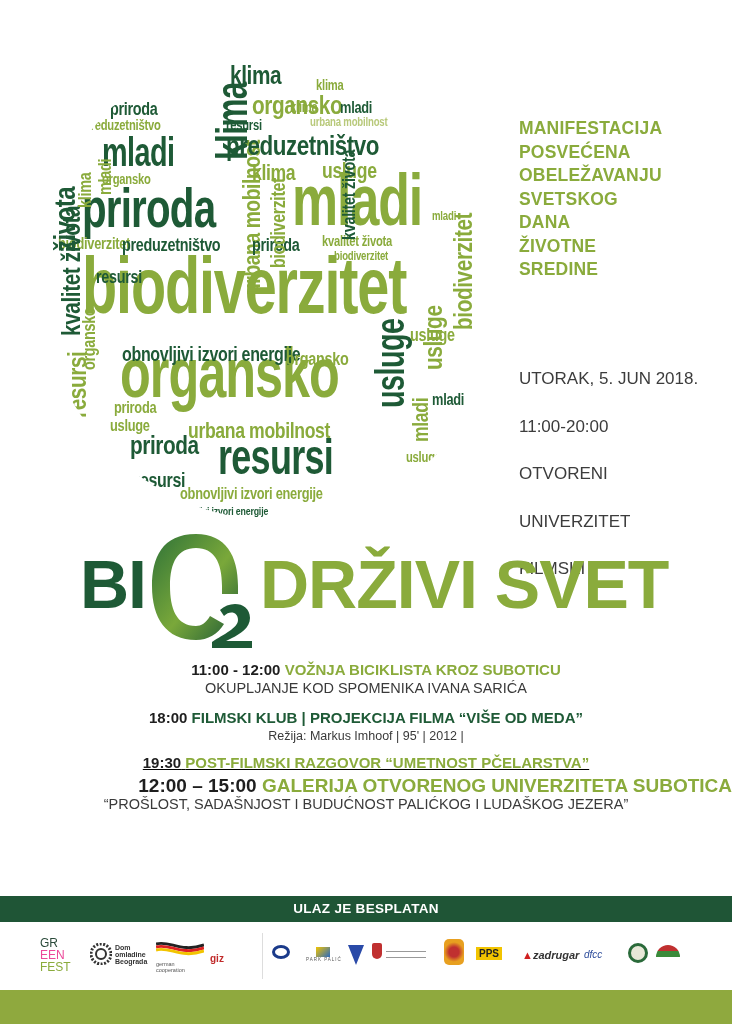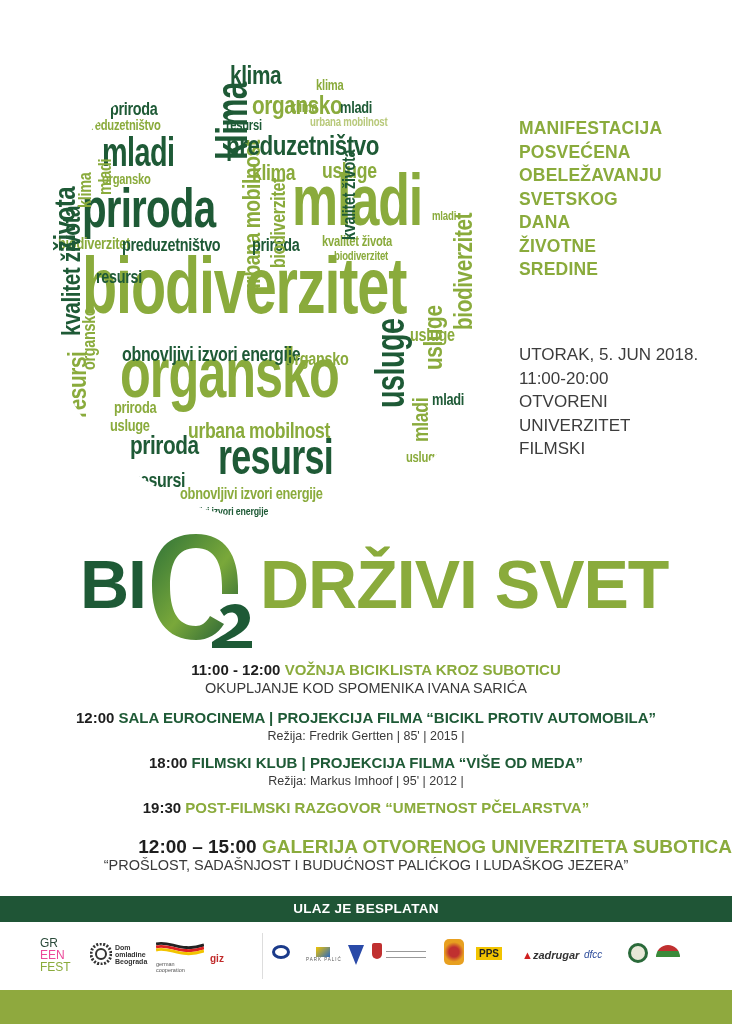--- a/index.html
+++ b/index.html
@@ -7,21 +7,21 @@
   .cloud { position:absolute; left:40px; top:40px; width:470px; height:480px; border-radius:50%; overflow:hidden; }
   .w { position:absolute; font-family:"Liberation Sans", sans-serif; font-weight:bold; line-height:1; white-space:nowrap; transform-origin:left top; letter-spacing:-0.02em; }
   .w.v { transform:rotate(-90deg); }
   .dk { color:#1e5a36; }
   .md { color:#8aab3c; }
   .lt { color:#b8c97a; }
 
   .side-title { position:absolute; left:519px; top:117px; color:#8aab3c; font-weight:bold; font-size:17.5px; line-height:23.5px; letter-spacing:0.2px; }
   .side-title div { white-space:nowrap; }
   .side-info { position:absolute; left:519px; top:343px; color:#3c3c3c; font-size:17px; line-height:23.5px; }
-  .side-info div { white-space:nowrap; }
+  .side-info div { white-space:nowrap;margin-top:24px; }
 
   .logo { position:absolute; left:80px; top:528px; width:640px; height:120px; }
   .logo .bi { position:absolute; left:0; top:22px; font-size:68px; font-weight:bold; color:#1e5a36; letter-spacing:-1px; line-height:1; }
   .logo .o2 { position:absolute; left:58px; top:0; width:118px; height:120px; }
   .logo .rest { position:absolute; left:180px; top:22px; font-size:68px; font-weight:bold; color:#8aab3c; line-height:1; letter-spacing:-1px; white-space:nowrap; }
 
   .prog { position:absolute; left:0; top:660px; width:732px; text-align:center; }
   .prog .l { white-space:nowrap; }
   .t { font-weight:bold; color:#1e1e1e; }
   .hl { font-weight:bold; color:#8aab3c; }
@@ -127,28 +127,24 @@
   </svg>
   <span class="rest">DRŽIVI SVET</span>
 </div>
 
 <div class="prog">
   <div style="margin-bottom:10px;">
     <div class="l" style="font-size:15px;line-height:19px;padding-left:20px;"><span class="t">11:00 - 12:00</span> <span class="hl">VOŽNJA BICIKLISTA KROZ SUBOTICU</span></div>
     <div class="l sub" style="font-size:14.5px;line-height:19px;">OKUPLJANJE KOD SPOMENIKA IVANA SARIĆA</div>
   </div>
   <div style="margin-bottom:8px;">
-    <div class="l" style="font-size:15px;line-height:19px;"><span class="t">12:00</span> <span class="hd">SALA EUROCINEMA  |  PROJEKCIJA FILMA “BICIKL PROTIV AUTOMOBILA”</span></div>
-    <div class="l sub" style="font-size:12.5px;line-height:18px;">Režija: Fredrik Gertten | 85' | 2015 |</div>
-  </div>
-  <div style="margin-bottom:8px;">
     <div class="l" style="font-size:15px;line-height:19px;"><span class="t">18:00</span> <span class="hd">FILMSKI KLUB | PROJEKCIJA FILMA “VIŠE OD MEDA”</span></div>
     <div class="l sub" style="font-size:12.5px;line-height:18px;">Režija: Markus Imhoof | 95' | 2012 |</div>
   </div>
-  <div style="margin-bottom:20px;">
+  <div style="margin-bottom:4px;text-decoration:underline;">
     <div class="l" style="font-size:15px;line-height:19px;"><span class="t">19:30</span> <span class="hl">POST-FILMSKI RAZGOVOR “UMETNOST PČELARSTVA”</span></div>
   </div>
   <div>
     <div class="l" style="font-size:19px;line-height:19px;text-align:right;"><span class="t">12:00 – 15:00</span> <span class="hl">GALERIJA OTVORENOG UNIVERZITETA SUBOTICA</span></div>
     <div class="l sub" style="font-size:14.5px;line-height:19px;">“PROŠLOST, SADAŠNJOST I BUDUĆNOST PALIĆKOG I LUDAŠKOG JEZERA”</div>
   </div>
 </div>
 
 <div class="bar"><span>ULAZ JE BESPLATAN</span></div>
 

